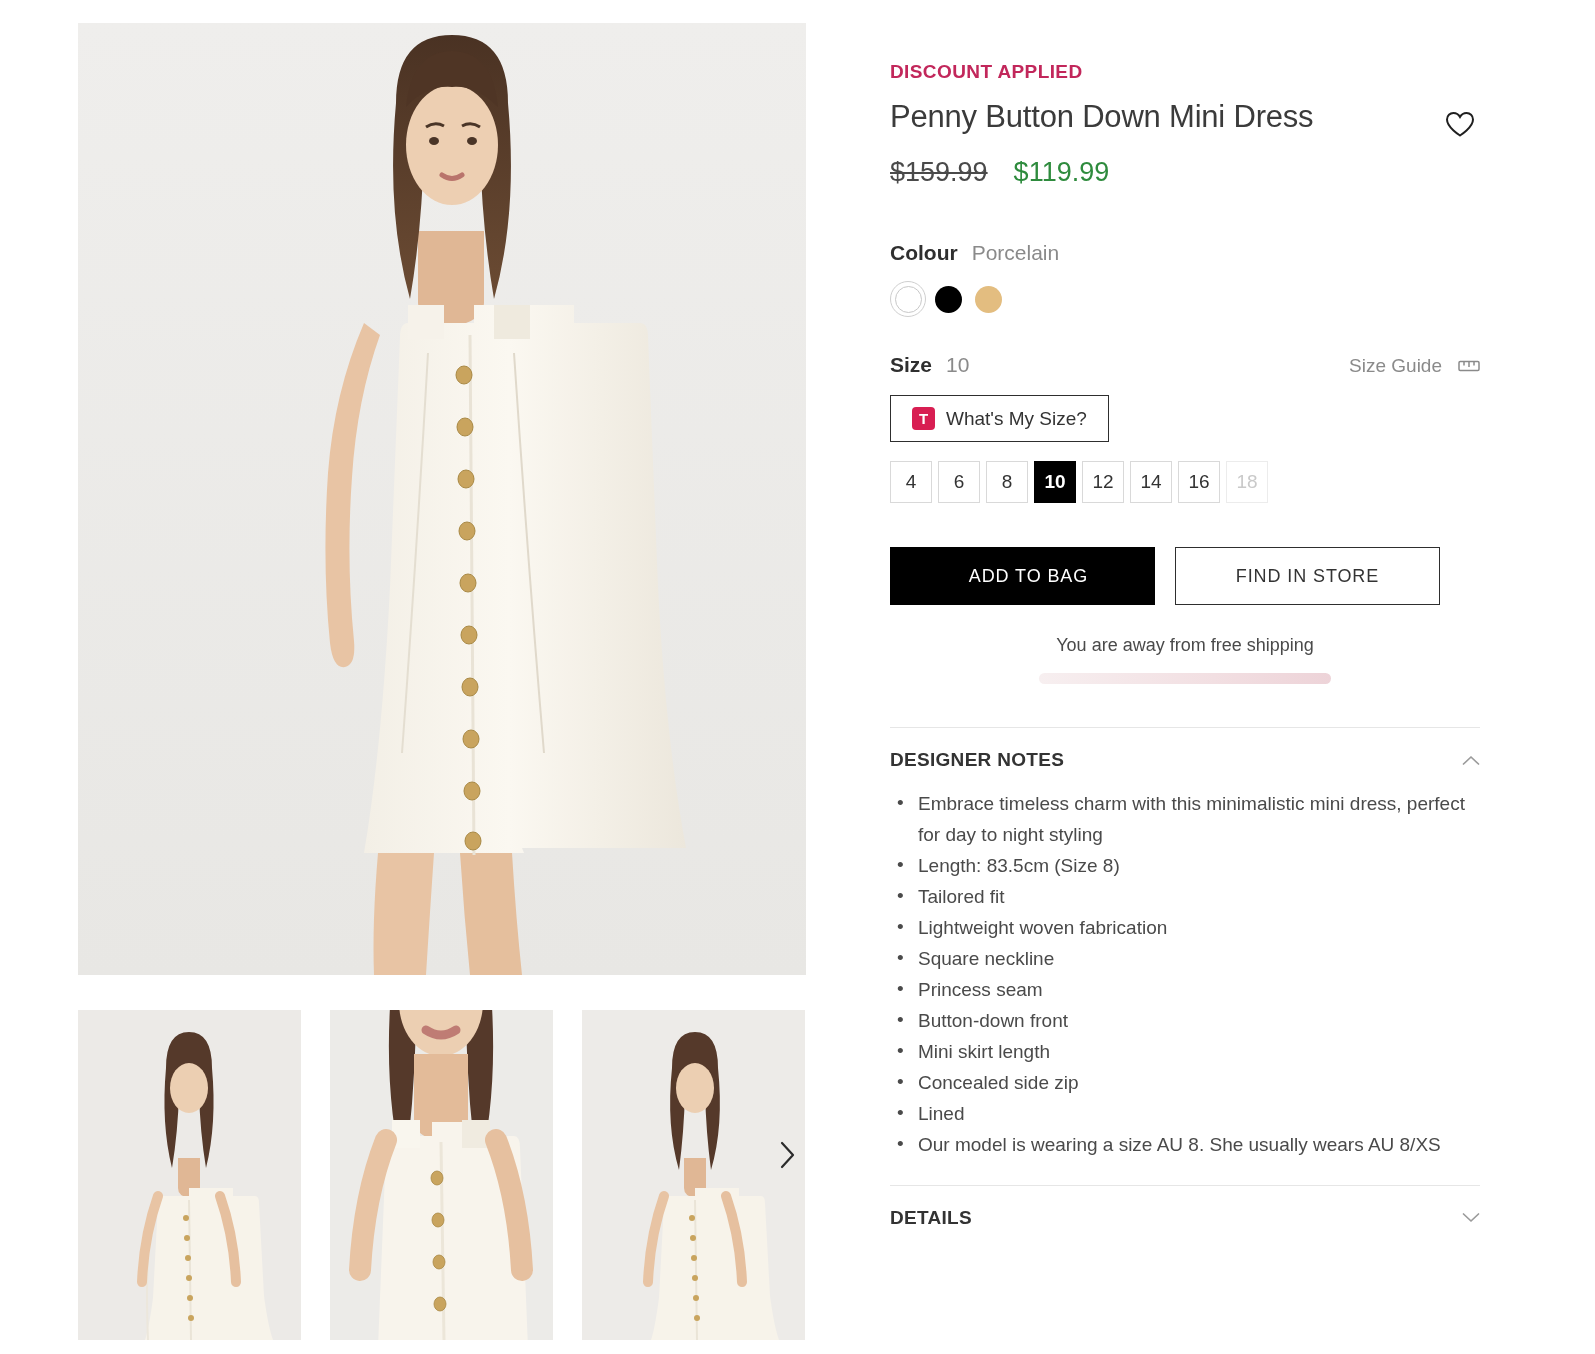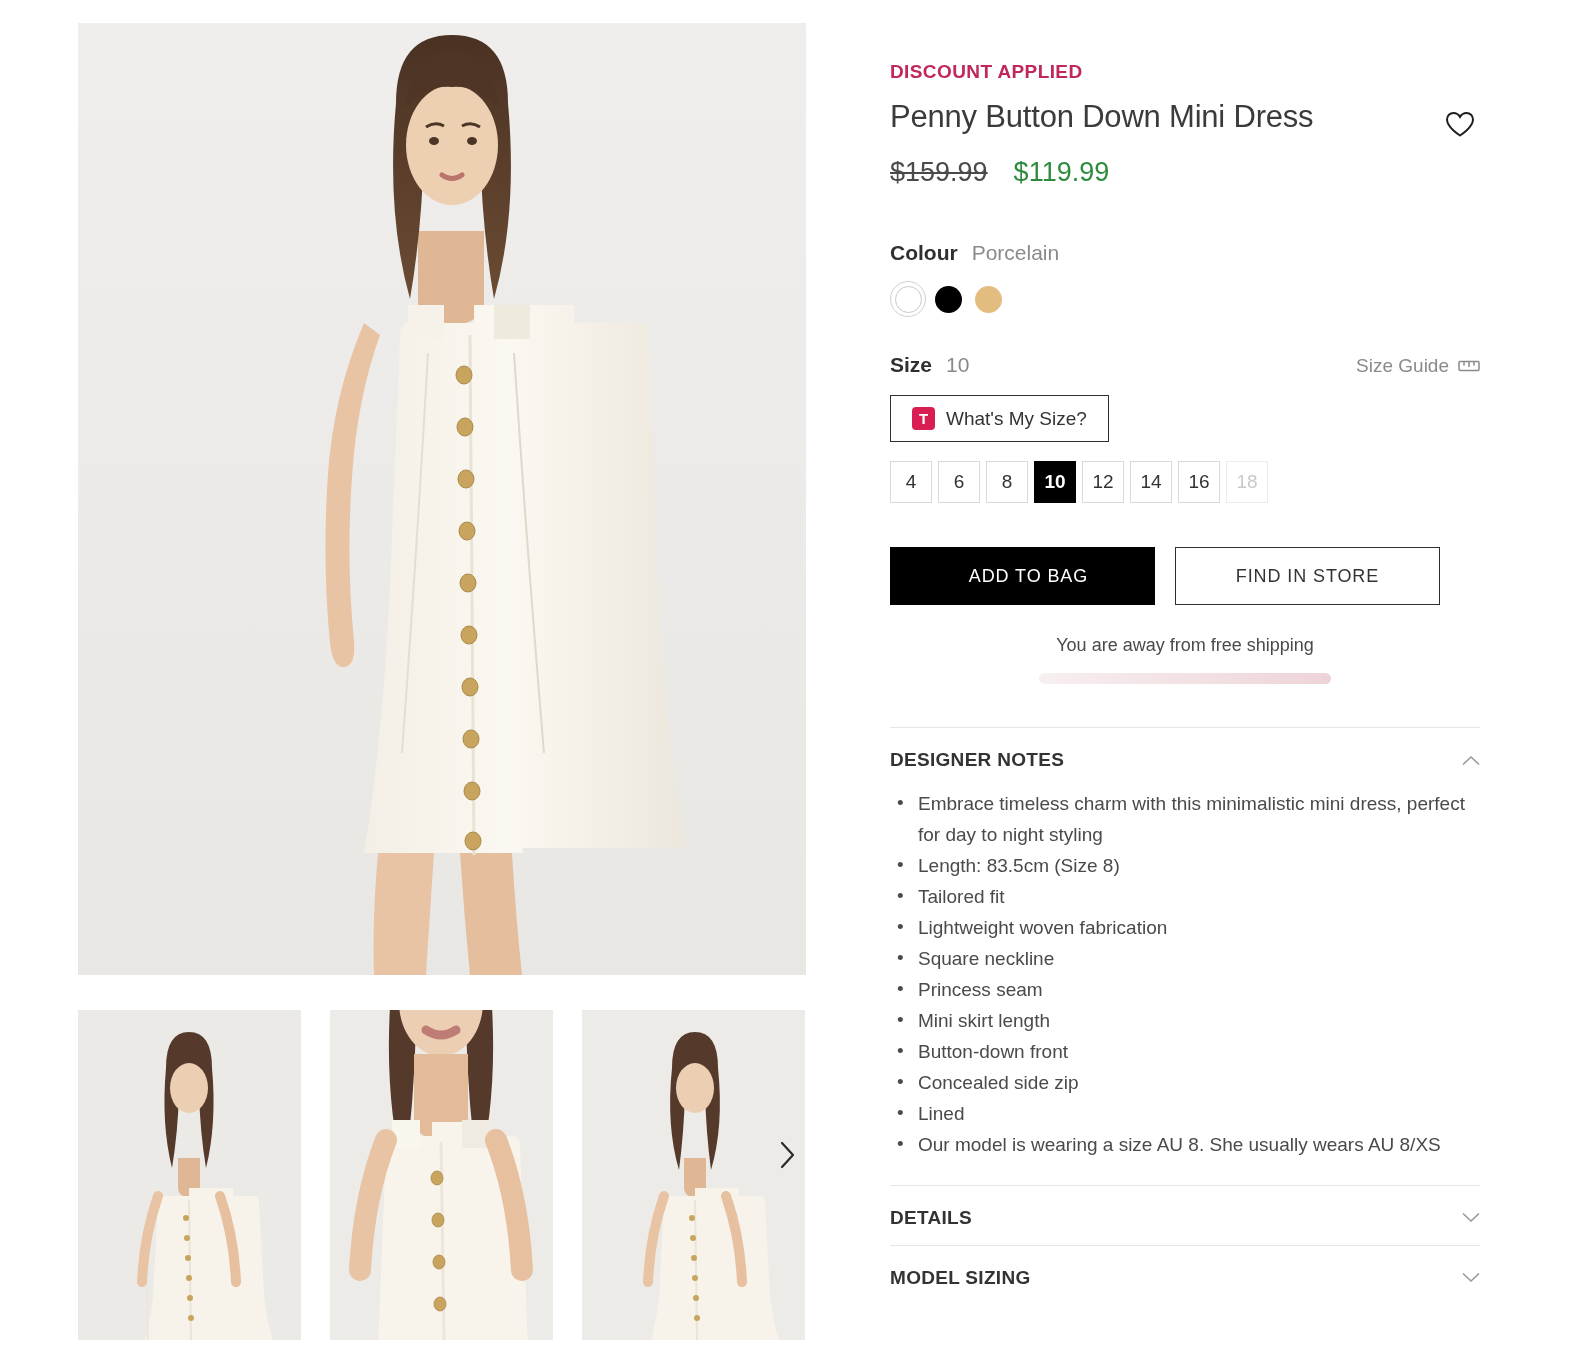--- a/index.html
+++ b/index.html
@@ -124,21 +124,21 @@
     justify-content: space-between;
     margin-top: 53px;
   }
   .opt-left { display: flex; align-items: baseline; gap: 14px; }
   .opt-name { font-size: 21px; font-weight: 700; color: #2f2f2f; }
   .opt-value { font-size: 21px; color: #8a8a8a; font-weight: 400; }
 
   .size-guide {
     display: flex;
     align-items: center;
-    gap: 9px;
+    gap: 16px;
     color: #8a8a8a;
     font-size: 19px;
     cursor: pointer;
   }
 
   .swatches {
     margin-top: 16px;
     display: flex;
     align-items: center;
     gap: 4px;
@@ -514,45 +514,35 @@
             </svg>
           </span>
         </div>
         <ul class="notes-list">
           <li>Embrace timeless charm with this minimalistic mini dress, perfect for day to night styling</li>
           <li>Length: 83.5cm (Size 8)</li>
           <li>Tailored fit</li>
           <li>Lightweight woven fabrication</li>
           <li>Square neckline</li>
           <li>Princess seam</li>
+          <li>Button-down front</li>
           <li>Mini skirt length</li>
-          <li>Button-down front</li>
           <li>Concealed side zip</li>
           <li>Lined</li>
           <li>Our model is wearing a size AU 8. She usually wears AU 8/XS</li>
         </ul>
       </div>
 
       <div class="acc-item">
         <div class="acc-head">
           <span class="acc-title">DETAILS</span>
           <span class="chev">
             <svg width="18" height="11" viewBox="0 0 18 11">
               <path d="M1.5 2 L9 9 L16.5 2" stroke="#9b9b9b" stroke-width="1.7" fill="none" stroke-linecap="round" stroke-linejoin="round"></path>
             </svg>
           </span>
         </div>
       </div>
 
-      <div class="acc-item">
-        <div class="acc-head">
-          <span class="acc-title">MODEL SIZING</span>
-          <span class="chev">
-            <svg width="18" height="11" viewBox="0 0 18 11">
-              <path d="M1.5 2 L9 9 L16.5 2" stroke="#9b9b9b" stroke-width="1.7" fill="none" stroke-linecap="round" stroke-linejoin="round"></path>
-            </svg>
-          </span>
-        </div>
-      </div>
 
     </div>
   </div>
 </div>
 
 </body></html>

